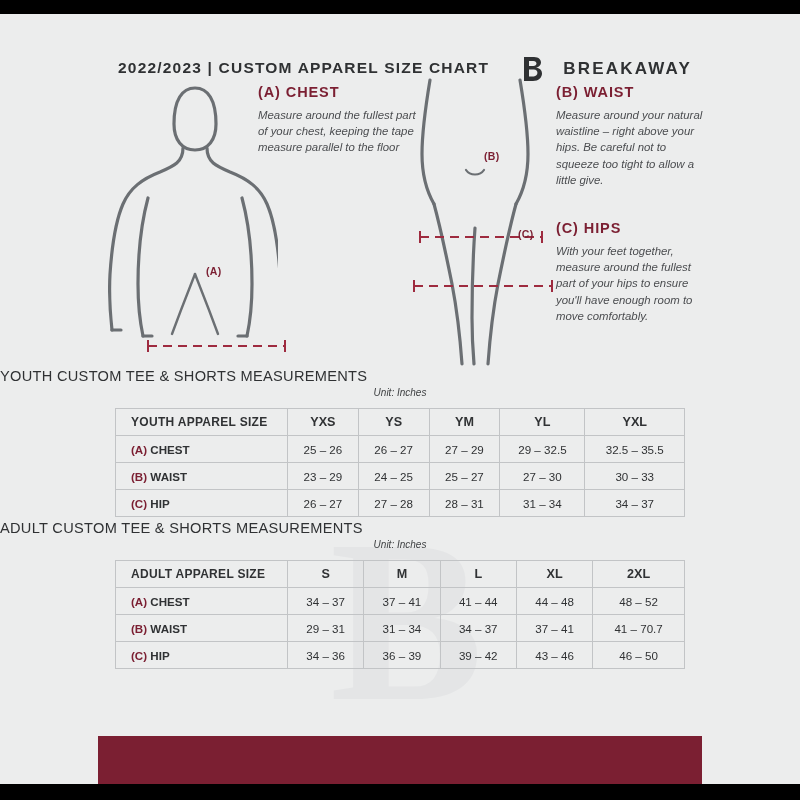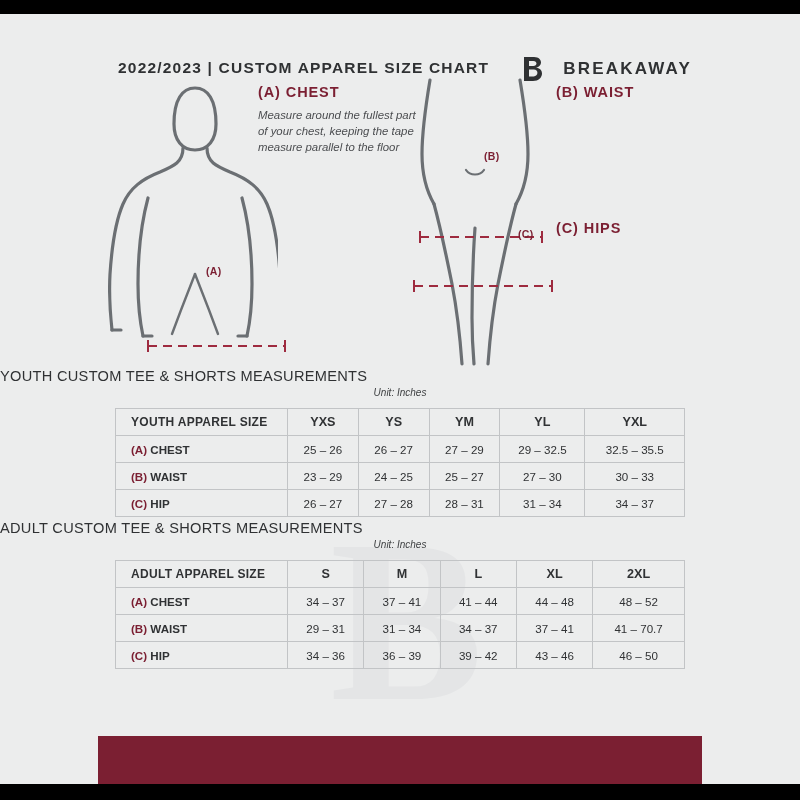--- a/index.html
+++ b/index.html
@@ -211,23 +211,25 @@
     <div class="fig-label" style="left:206px; top:195px;">(A)</div>
     <div class="fig-label" style="left:484px; top:80px;">(B)</div>
     <div class="fig-label" style="left:518px; top:158px;">(C)</div>
 
     <div class="callout callout-chest">
       <h3>(A) CHEST</h3>
       <p>Measure around the fullest part of your chest, keeping the tape measure parallel to the floor</p>
     </div>
     <div class="callout callout-waist">
       <h3>(B) WAIST</h3>
+      <p>Measure around your natural waistline – right above your hips. Be careful not to squeeze too tight to allow a little give.</p>
     </div>
     <div class="callout callout-hips">
       <h3>(C) HIPS</h3>
+      <p>With your feet together, measure around the fullest part of your hips to ensure you'll have enough room to move comfortably.</p>
     </div>
   </div>
 
   <div class="section" style="top:368px;">
     <div class="section-title">YOUTH CUSTOM TEE &amp; SHORTS MEASUREMENTS</div>
     <div class="section-unit">Unit: Inches</div>
     <table>
       <thead>
         <tr class="first">
           <th class="rowhead">YOUTH APPAREL SIZE</th>

